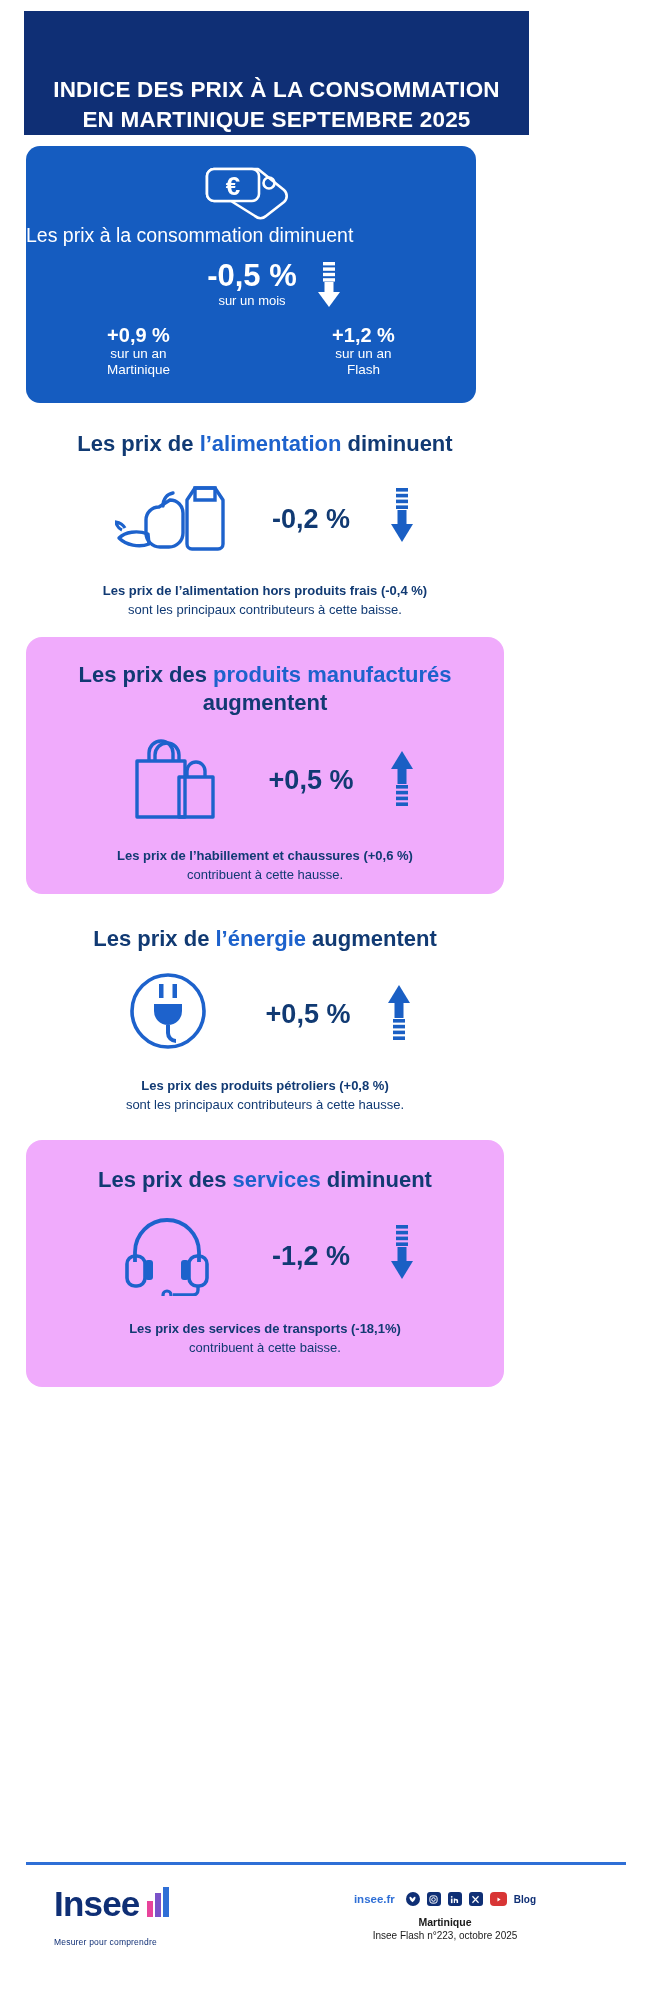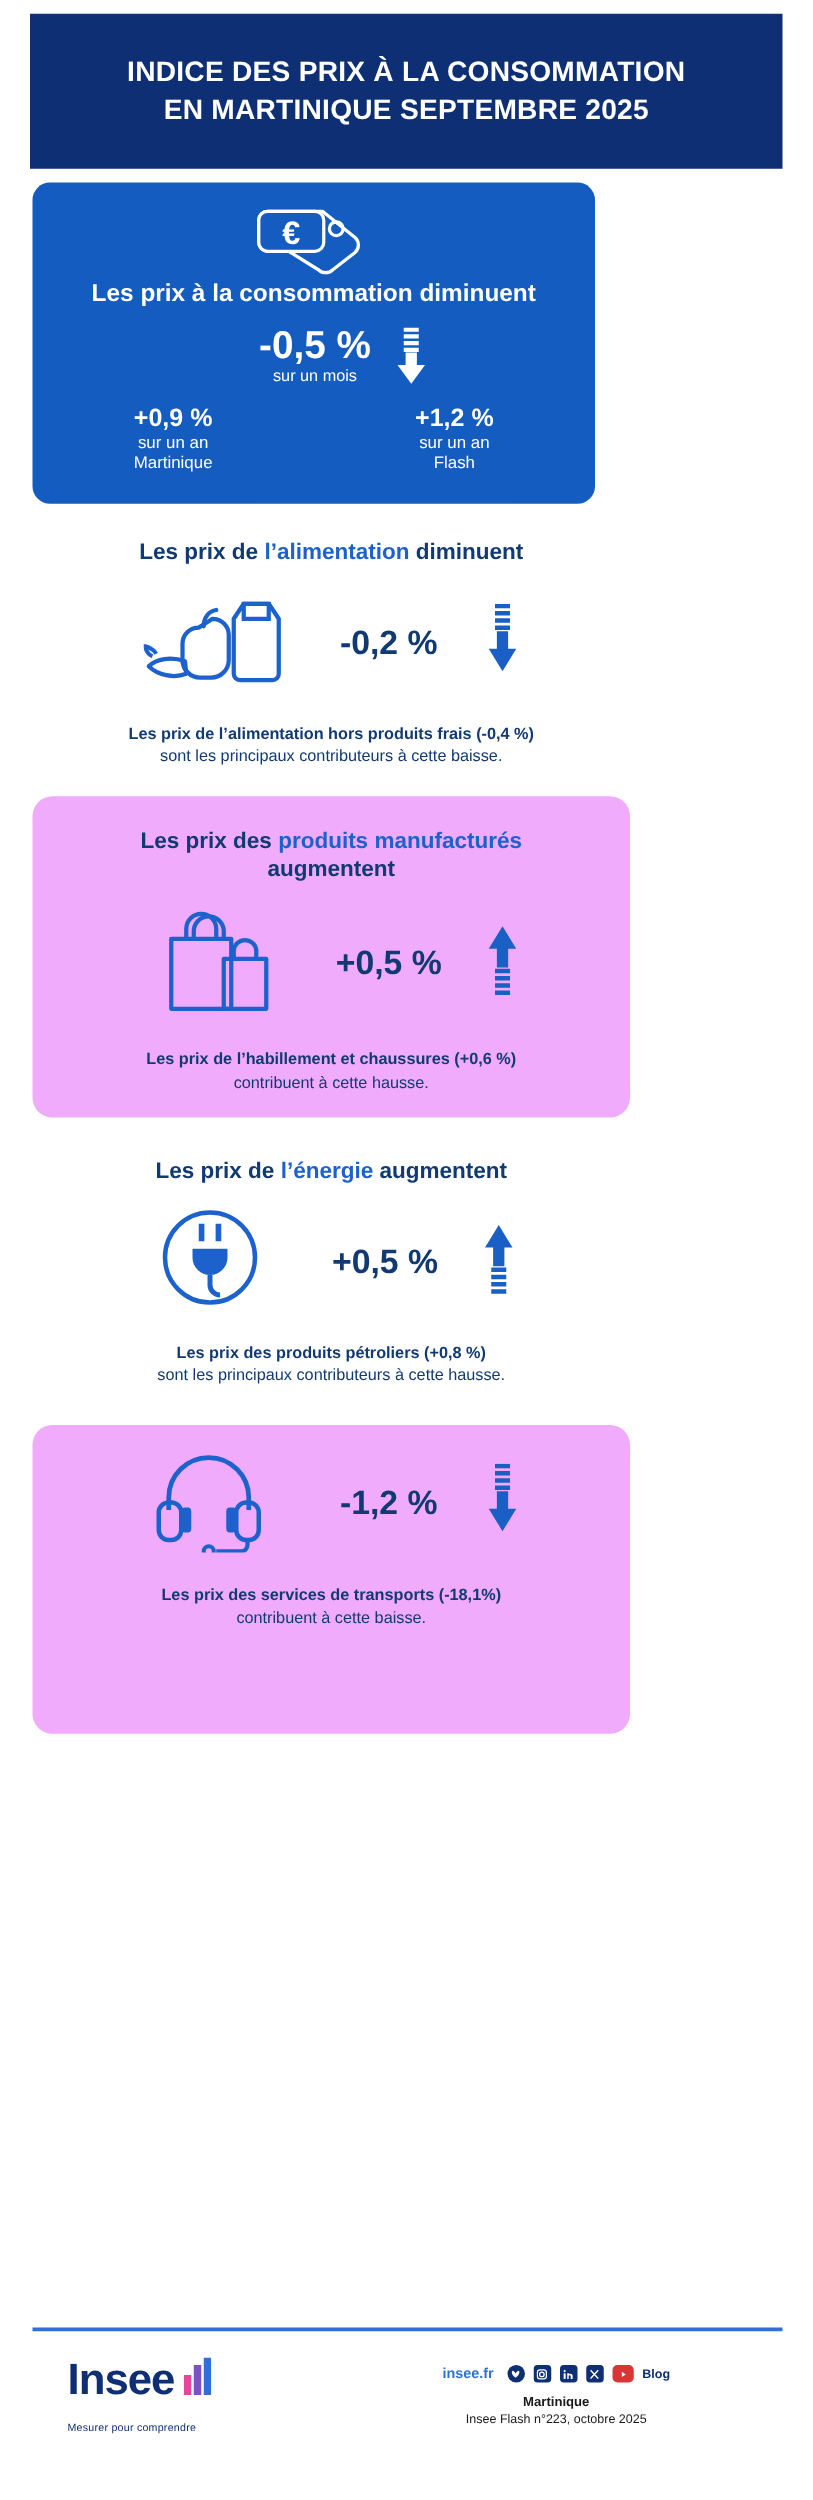--- a/index.html
+++ b/index.html
@@ -15,26 +15,26 @@
     height: 2000px;
     background: #ffffff;
     overflow: hidden;
   }
 
   
   .header {
     position: absolute;
     left: 24px;
     top: 11px;
-    width: 602px;
+    width: 505px;
     height: 124px;
     background: #0f2f75;
     display: flex;
     align-items: center;
-    justify-content: center;
+    justify-content: flex-end;
     flex-direction: column;
   }
   .header-line {
     color: #ffffff;
     font-size: 22.5px;
     font-weight: bold;
     letter-spacing: 0.2px;
     line-height: 1.34;
     text-align: center;
   }
@@ -54,23 +54,22 @@
     position: absolute;
     left: 50%;
     top: 12px;
     transform: translateX(-50%);
   }
   .hero-title {
     position: absolute;
     top: 78px;
     left: 0;
     width: 100%;
-    text-align: center;
     font-size: 19.5px;
-    font-weight: bold;
+    font-weight: normal;
   }
   .hero-main {
     position: absolute;
     top: 114px;
     left: 0;
     width: 100%;
     display: flex;
     align-items: flex-start;
     justify-content: center;
     gap: 18px;
@@ -113,21 +112,21 @@
     position: absolute;
     left: 26px;
     width: 478px;
   }
   .section.gray {
     background: #f0abfc;
     border-radius: 16px;
   }
   .sec-title {
     text-align: center;
-    font-size: 18px;
+    font-size: 22px;
     font-weight: bold;
     color: #113a73;
     line-height: 1.28;
   }
   .sec-title .hl { color: #1d62cc; }
   .sec-row {
     display: flex;
     align-items: center;
     justify-content: center;
     gap: 26px;
@@ -359,20 +358,23 @@
         </svg>
       </div>
     </div>
     <div class="sec-caption" style="margin-top:20px;">
       <span class="b">Les prix des produits pétroliers (+0,8 %)</span>
       <span class="n">sont les principaux contributeurs à cette hausse.</span>
     </div>
   </div>
 
   <div class="section gray" style="top:1140px;height:247px;">
+    <div class="sec-title" style="padding-top:26px;">
+      <span>Les prix des </span><span class="hl">services</span><span> diminuent</span>
+    </div>
     <div class="sec-row" style="margin-top:18px;">
       <div>
         <svg width="118" height="84" viewBox="0 0 118 84">
           <path d="M20 50 V40 a32 32 0 0 1 64 0 v10" fill="none" stroke="#1d62cc" stroke-width="3.8"></path>
           <rect x="12" y="44" width="18" height="30" rx="8" fill="none" stroke="#1d62cc" stroke-width="3.6"></rect>
           <rect x="74" y="44" width="18" height="30" rx="8" fill="none" stroke="#1d62cc" stroke-width="3.6"></rect>
           <rect x="30" y="48" width="8" height="20" rx="3" fill="#1d62cc"></rect>
           <rect x="66" y="48" width="8" height="20" rx="3" fill="#1d62cc"></rect>
           <path d="M83 74 v4 a5 5 0 0 1 -5 5 H58" fill="none" stroke="#1d62cc" stroke-width="3.4"></path>
           <circle cx="52" cy="83" r="4" fill="none" stroke="#1d62cc" stroke-width="3.2"></circle>

